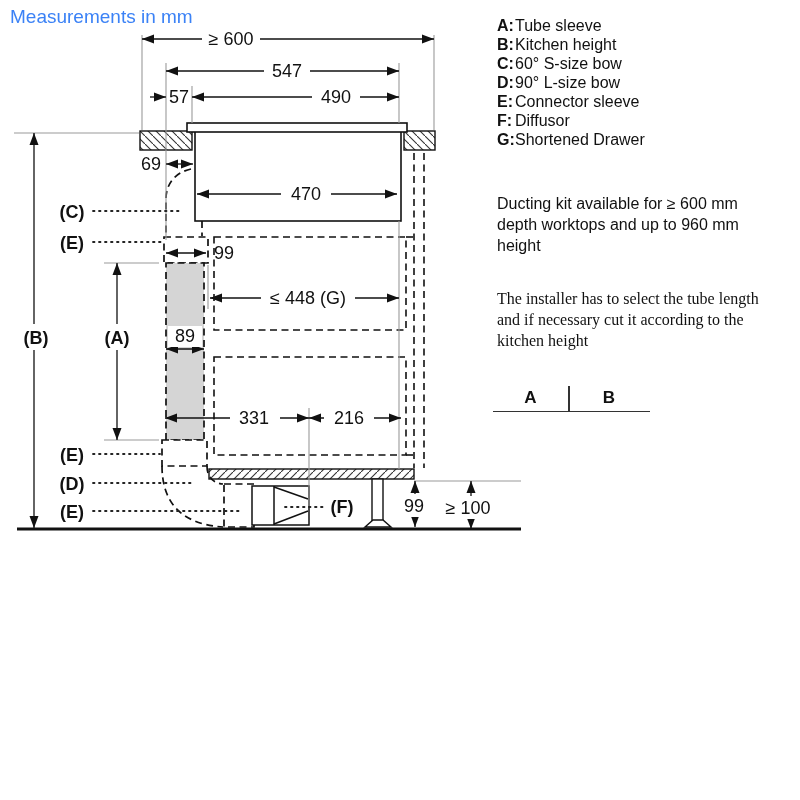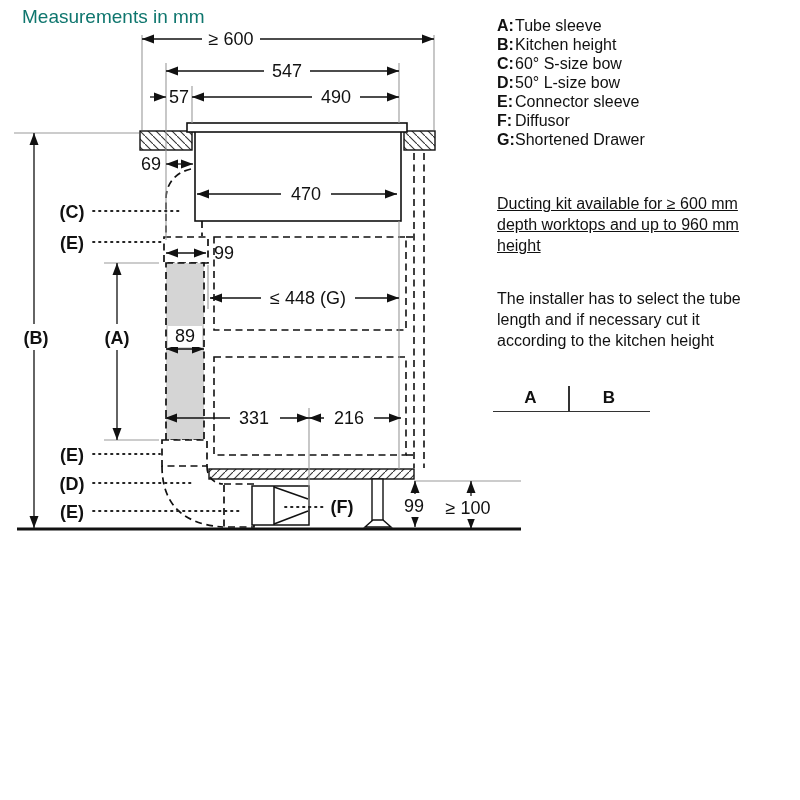--- a/index.html
+++ b/index.html
@@ -1,27 +1,27 @@
 <!DOCTYPE html>
 <html><head>
 <meta charset="utf-8">
 <style>
   html,body{margin:0;padding:0;}
   body{width:800px;height:800px;background:#ffffff;position:relative;overflow:hidden;
        font-family:"Liberation Sans",sans-serif;color:#111;}
-  .page-title{position:absolute;left:22px;top:6px;font-size:19px;color:#0f766e;}
+  .page-title{position:absolute;left:10px;top:6px;font-size:19px;color:#3b82f6;}
   .diagram-wrap{position:absolute;left:9px;top:0;width:520px;height:545px;}
   svg text{font-family:"Liberation Sans",sans-serif;font-size:18px;fill:#111;}
   svg text.bold{font-weight:bold;}
   .right-col{position:absolute;left:497px;top:16px;width:295px;}
   .legend-row{display:flex;font-size:16px;line-height:19px;}
   .legend-key{font-weight:bold;min-width:18px;}
   .note{position:absolute;left:497px;width:272px;font-size:16px;line-height:21px;}
-  .note1{top:193px;text-decoration:underline;}
-  .note2{top:288px;}
+  .note1{top:193px;}
+  .note2{top:288px;font-family:Liberation Serif, serif;}
   .mtable{position:absolute;left:493px;top:384px;width:157px;}
   .mtable .vline{position:absolute;left:75px;top:2px;bottom:1px;width:1.5px;background:#333;}
   .trow{display:flex;}
   .tcell{width:75px;text-align:center;font-size:17px;line-height:26px;}
   .tcell.b{width:82px;}
   .trow.head .tcell{font-weight:bold;line-height:27px;}
   .trow.head,.trow.r1{border-bottom:1.5px solid #333;}
 </style>
 </head>
 <body>
@@ -176,21 +176,21 @@
   <div class="legend-row">
       <span class="legend-key">B:</span>
       <span>Kitchen height</span>
     </div>
   <div class="legend-row">
       <span class="legend-key">C:</span>
       <span>60° S-size bow</span>
     </div>
   <div class="legend-row">
       <span class="legend-key">D:</span>
-      <span>50° L-size bow</span>
+      <span>90° L-size bow</span>
     </div>
   <div class="legend-row">
       <span class="legend-key">E:</span>
       <span>Connector sleeve</span>
     </div>
   <div class="legend-row">
       <span class="legend-key">F:</span>
       <span>Diffusor</span>
     </div>
   <div class="legend-row">

